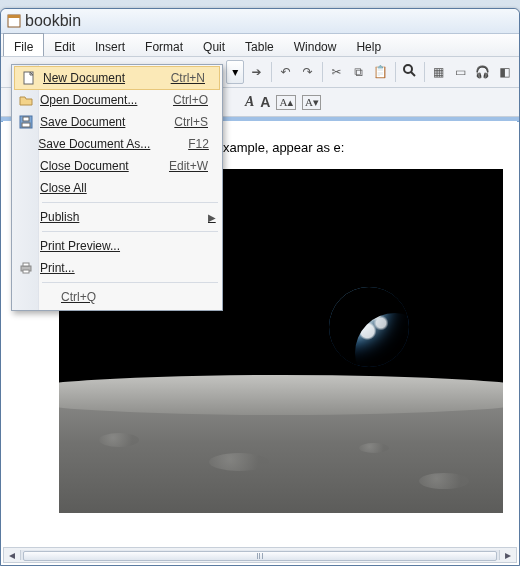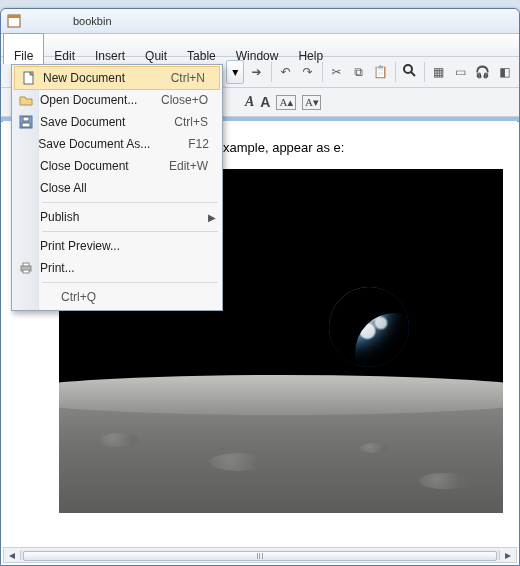--- a/index.html
+++ b/index.html
@@ -1,21 +1,21 @@
 <!DOCTYPE html>
 <html><head>
 <meta charset="utf-8">
 <style>
   html,body{margin:0;padding:0;font-family:"Segoe UI",Tahoma,sans-serif;font-size:12px;}
   body{background:linear-gradient(#d8e3ee,#c3d1e0);width:520px;height:566px;overflow:hidden;position:relative;}
   .window{position:absolute;left:0;top:8px;width:518px;height:556px;background:#fff;border:1px solid #5a7aa0;border-top-left-radius:6px;border-top-right-radius:6px;box-shadow:0 0 3px rgba(0,0,0,.2);}
-  .titlebar{height:24px;background:linear-gradient(#f4f8fc,#dfe9f5);border-bottom:1px solid #b8c6d8;border-top-left-radius:6px;border-top-right-radius:6px;display:flex;align-items:center;padding:0 6px;font-size:11px;color:#333;gap:48px;}
+  .titlebar{height:24px;background:linear-gradient(#f4f8fc,#dfe9f5);border-bottom:1px solid #b8c6d8;border-top-left-radius:6px;border-top-right-radius:6px;display:flex;align-items:center;padding:0 6px;font-size:16px;color:#333;}
   .titlebar svg{margin-right:4px;}
   .menubar{height:22px;background:linear-gradient(#fdfdfe,#eef1f5);border-bottom:1px solid #c7cfd9;display:flex;align-items:stretch;padding:0 2px;font-size:12px;}
-  .menubar .mi{padding:15px 10px;color:#222;cursor:default;}
+  .menubar .mi{padding:6px 10px;color:#222;cursor:default;}
   .menubar .mi.open{background:#fff;border:1px solid #9aa7b8;border-bottom:none;position:relative;z-index:50;margin-top:-1px;}
   .toolbar{height:30px;background:#f1f3f7;border-bottom:1px solid #c7cfd9;display:flex;align-items:center;gap:2px;padding:0 4px;}
   .toolbar .gap{width:240px;}
   .dd{width:18px;height:22px;border:1px solid #b4bfcd;background:linear-gradient(#fff,#e8edf3);display:flex;align-items:center;justify-content:center;border-radius:2px;}
   .btn{width:22px;height:22px;display:flex;align-items:center;justify-content:center;color:#555;border-radius:2px;}
   .sep{width:1px;height:20px;background:#c7cfd9;margin:0 2px;}
   .toolbar2{height:28px;background:#f1f3f7;border-bottom:1px solid #c7cfd9;display:flex;align-items:center;padding-left:244px;gap:6px;color:#444;font-family:Georgia,serif;}
   .toolbar2 span.sym{font-size:14px;}
   .bluebar{height:4px;background:#9fc0e6;border-bottom:1px solid #7da8d6;}
   .content{position:absolute;left:2px;right:2px;top:112px;bottom:16px;background:#fff;overflow:hidden;}
@@ -34,21 +34,21 @@
                     radial-gradient(circle at 65% 45%,rgba(255,255,255,.75) 0 7%,transparent 11%);}
   .earthshadow{position:absolute;width:80px;height:80px;left:270px;top:118px;border-radius:50%;box-shadow:26px 26px 0 0 #000 inset;}
   .hscroll{position:absolute;left:2px;right:2px;bottom:2px;height:14px;background:#eef1f5;border:1px solid #c7cfd9;display:flex;align-items:center;}
   .hscroll .ab{width:16px;height:12px;display:flex;align-items:center;justify-content:center;color:#556;}
   .hscroll .track{flex:1;height:10px;background:#e3e8ef;position:relative;border-left:1px solid #c7cfd9;border-right:1px solid #c7cfd9;}
   .hscroll .thumb{position:absolute;left:2px;right:2px;top:1px;height:8px;background:linear-gradient(#fbfcfe,#dfe6ef);border:1px solid #b4bfcd;border-radius:2px;}
   .hscroll .grip{position:absolute;left:50%;top:1px;width:7px;height:6px;transform:translateX(-50%);
     background:repeating-linear-gradient(90deg,#9aa7b8 0 1px,transparent 1px 3px);}
 
   .dropdown{position:absolute;left:10px;top:55px;width:210px;background:#f7f7f7;border:1px solid #9aa7b8;box-shadow:2px 3px 6px rgba(0,0,0,.3);z-index:40;padding:2px 0;}
-  .dropdown .row{display:flex;align-items:center;height:22px;font-size:12px;color:#222;position:relative;}
+  .dropdown .row{display:flex;align-items:center;height:22px;font-size:12px;color:#222;position:relative;text-decoration:underline;}
   .dropdown .row.hl{background:#fbe9b7;border:1px solid #e8c77a;margin:-1px 2px;}
   .dropdown .ic{width:28px;display:flex;align-items:center;justify-content:center;color:#666;}
   .dropdown .lbl{flex:1;padding-right:6px;white-space:nowrap;}
   .dropdown .sc{width:56px;text-align:right;color:#555;font-size:12px;}
   .dropdown .ar{width:14px;color:#555;font-size:10px;}
   .dropdown hr{border:none;border-top:1px solid #d6dbe3;margin:3px 4px 3px 30px;}
   .iconstrip{position:absolute;left:0;top:0;bottom:0;width:26px;background:linear-gradient(90deg,#eef1f5,#e6eaf0);border-right:1px solid #dfe3ea;}
 </style>
 </head>
 <body>
@@ -60,20 +60,21 @@
         <rect x="1" y="1" width="12" height="12" fill="#fff" stroke="#8a5a2a"></rect>
         <rect x="1" y="1" width="12" height="3" fill="#c78a3a"></rect>
       </svg>
     <span>bookbin</span>
   </div>
 
   <div class="menubar">
     <div class="mi open">File</div>
     <div class="mi">Edit</div>
     <div class="mi">Insert</div>
+    <div class="mi">Format</div>
     <div class="mi">Quit</div>
     <div class="mi">Table</div>
     <div class="mi">Window</div>
     <div class="mi">Help</div>
   </div>
 
   <div class="toolbar">
     <div class="gap"></div>
     <div class="dd">
         <span>▾</span>
@@ -167,21 +168,21 @@
           <span class="sc">Ctrl+N</span>
           <span class="ar"></span>
         </div>
         <div class="row">
           <span class="ic">
             <svg width="14" height="14" viewBox="0 0 14 14" fill="none" stroke="#666" stroke-width="1">
               <path d="M1 4h5l1 2h6v6H1z" fill="#f3d38a" stroke="#b5904a"></path>
             </svg>
           </span>
           <span class="lbl">Open Document...</span>
-          <span class="sc">Close+O</span>
+          <span class="sc">Ctrl+O</span>
           <span class="ar"></span>
         </div>
         <div class="row">
           <span class="ic">
             <svg width="14" height="14" viewBox="0 0 14 14" fill="none" stroke="#666" stroke-width="1">
               <rect x="1" y="1" width="12" height="12" fill="#7fa8d6" stroke="#4a72a3"></rect>
               <rect x="3" y="8" width="8" height="4" fill="#fff"></rect>
               <rect x="4" y="2" width="6" height="4" fill="#fff"></rect>
             </svg>
           </span>

